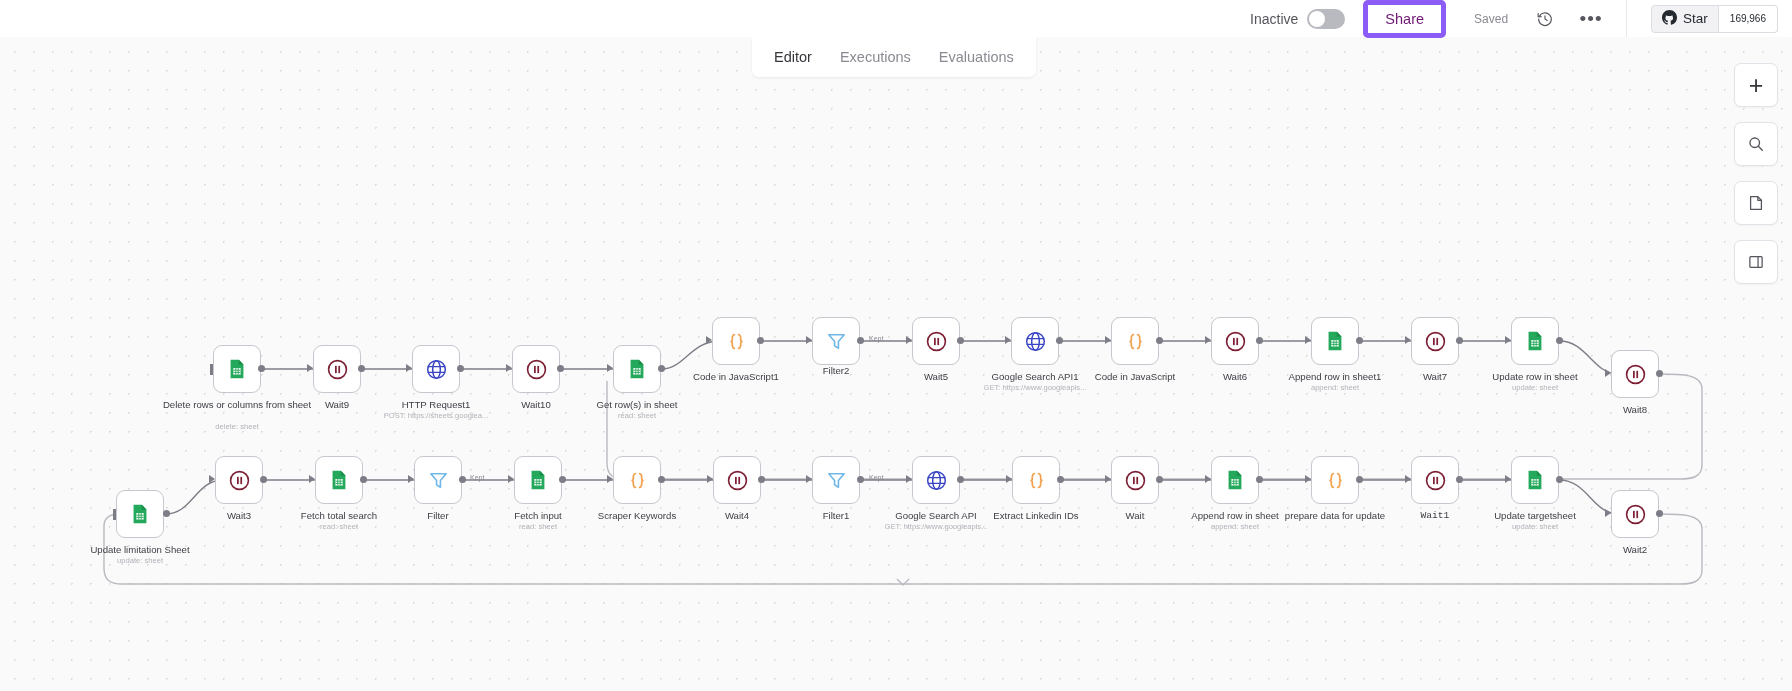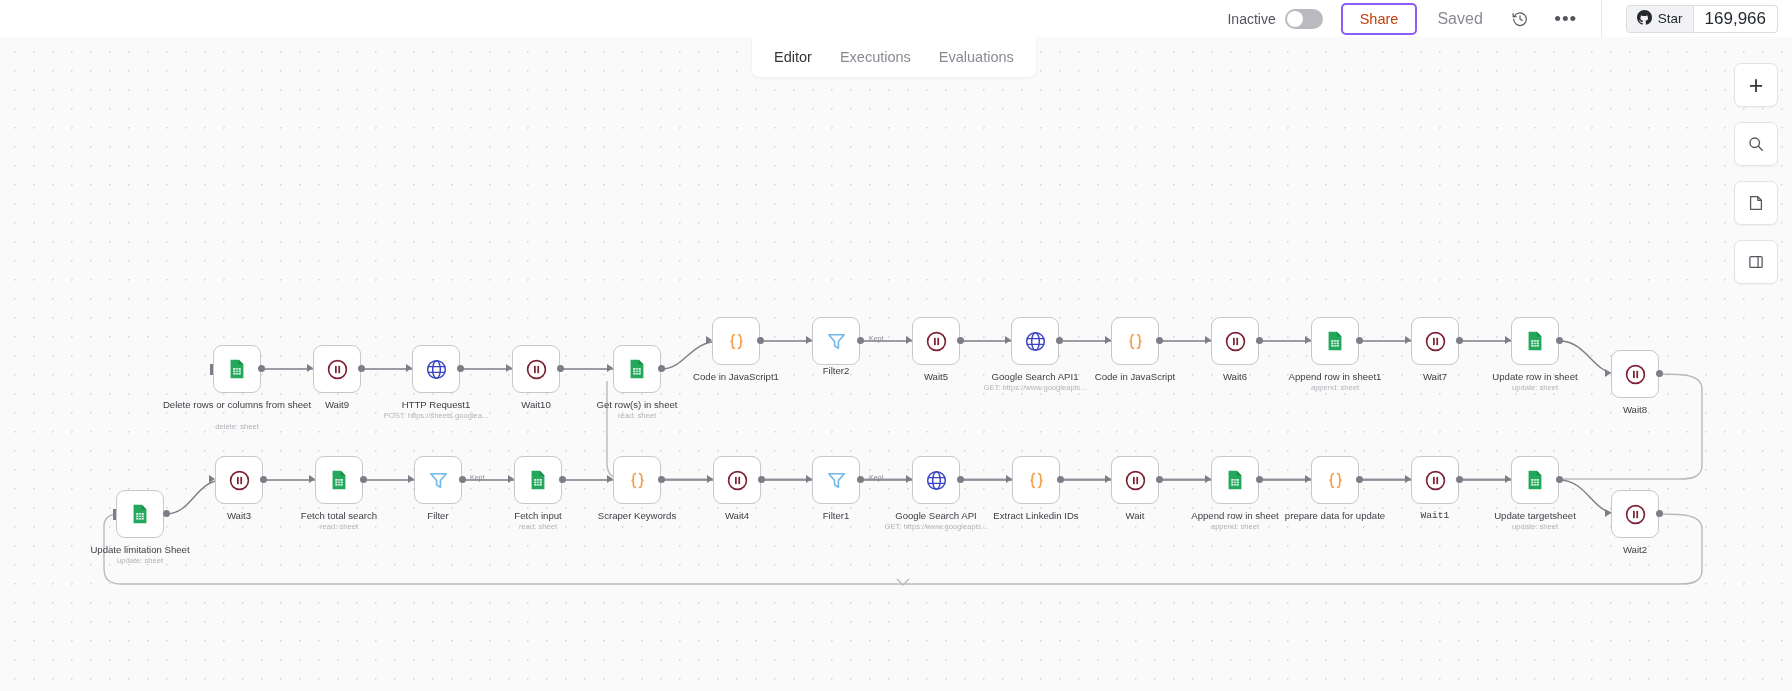--- a/index.html
+++ b/index.html
@@ -43,44 +43,44 @@
   .toggle {
     width: 38px; height: 20px; border-radius: 10px; background: #b9b9c0;
     position: relative; cursor: pointer; flex: none;
   }
   .toggle .knob {
     position: absolute; left: 2px; top: 2px;
     width: 16px; height: 16px; border-radius: 50%; background: #fff;
   }
   .share-btn {
     margin-left: 18px;
-    border: 2px solid #8b5cf6; border-radius: 5px;
-    padding: 6px 17px; font-size: 14.5px; color: #c2410c;
+    border: 5px solid #8b5cf6; border-radius: 5px;
+    padding: 6px 17px; font-size: 14.5px; color: #701a75;
     background: #fff; cursor: pointer; font-weight: 400;
   }
-  .saved-label { margin-left: 20px; font-size: 16px; color: #8a8a93; }
+  .saved-label { margin-left: 28px; font-size: 12px; color: #8a8a93; }
   .hist-btn, .dots-btn {
     margin-left: 26px; width: 22px; height: 22px;
     display: flex; align-items: center; justify-content: center;
     color: #55555d; cursor: pointer;
   }
   .dots-btn { margin-left: 24px; font-size: 19px; line-height: 0; letter-spacing: 1px; color: #55555d; }
   #hdr-divider { margin-left: 24px; width: 1px; height: 37px; background: #e6e6eb; }
   .gh-wrap { display: flex; align-items: stretch; height: 28px; margin-left: 24px; margin-right: 14px; text-align: center; }
   .gh-star {
     display: flex; align-items: center; gap: 6px;
     background: #f2f2f5; border: 1px solid #dcdce2;
     border-radius: 4px 0 0 4px;
     padding: 0 10px; font-size: 13.5px; color: #24292f; cursor: pointer;
   }
   .gh-count {
     display: flex; align-items: center;
     background: #fff; border: 1px solid #dcdce2; border-left: none;
     border-radius: 0 4px 4px 0;
-    padding: 0 11px; font-size: 17px; color: #24292f; cursor: pointer;
+    padding: 0 11px; font-size: 10px; color: #24292f; cursor: pointer;
   }
 
   
   #tabbar {
     position: absolute; left: 752px; top: 37px;
     height: 40px;
     background: #fff;
     border-radius: 0 0 7px 7px;
     display: flex; align-items: center;
     padding: 0 8px;

